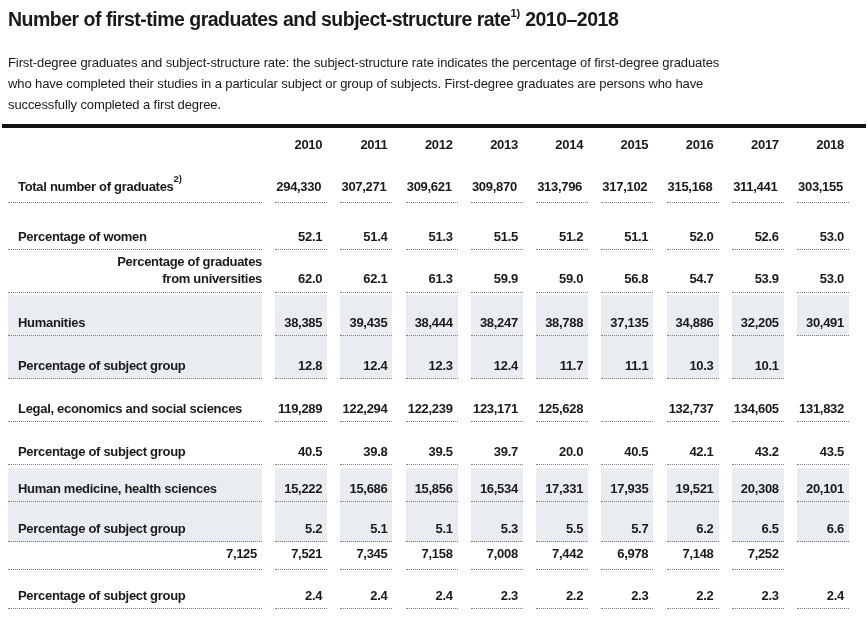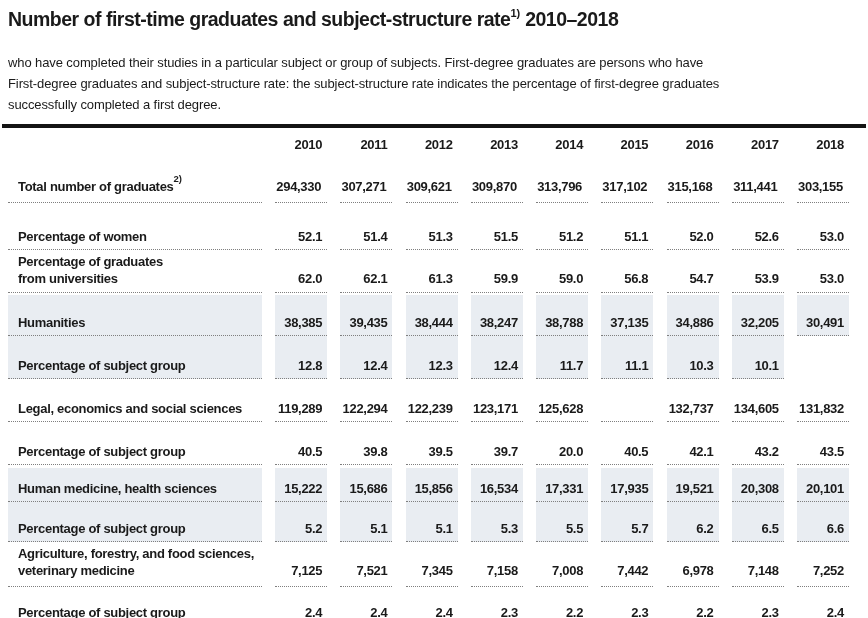--- a/index.html
+++ b/index.html
@@ -24,39 +24,39 @@
   .t-row .lbl{padding-left:10px;display:flex;flex-direction:column;justify-content:flex-end;}
   .t-row .val{display:flex;align-items:flex-end;justify-content:flex-end;padding-right:5px;white-space:nowrap;}
   .t-row.data .cell{border-bottom:1px dotted #7f7f7f;}
   .t-row.shaded .cell{background:#e9edf2;}
   .lbl sup{font-size:9.5px;position:relative;top:-4px;letter-spacing:0;}
   
   .t-row.head .cell{padding-top:8px;padding-bottom:6px;}
   
   .r0{margin-top:10px;} .r0 .cell{padding-top:5px;padding-bottom:7px;justify-content:center;}
   .r1{margin-top:22px;} .r1 .cell{padding-top:3px;padding-bottom:4px;}
-  .r2 .cell{padding-top:3px;padding-bottom:5px;}
+  .r2 .cell{padding-top:3px;padding-bottom:5px;align-items:flex-end;}
   .r3{margin-top:2px;}  .r3 .cell{padding-top:19px;padding-bottom:4px;}
   .r4 .cell{padding-top:21px;padding-bottom:4px;}
   .r5{margin-top:16px;} .r5 .cell{padding-top:5px;padding-bottom:4px;}
   .r6 .cell{padding-top:21px;padding-bottom:4px;}
   .r7{margin-top:3px;}  .r7 .cell{padding-top:12px;padding-bottom:4px;}
   .r8 .cell{padding-top:18px;padding-bottom:4px;}
   .r9 .cell{padding-top:3px;padding-bottom:7px;}
   .r10{margin-top:13px;} .r10 .cell{padding-top:4px;padding-bottom:4px;}
 </style>
 </head>
 <body>
 
 <div class="page">
   <h1 class="title"><span>Number of first-time graduates and subject-structure rate</span><sup>1)</sup> <span>2010–2018</span></h1>
 
   <div class="intro" id="intro">
+      <div>First-degree graduates and subject-structure rate: the subject-structure rate indicates the percentage of first-degree graduates</div>
       <div>who have completed their studies in a particular subject or group of subjects. First-degree graduates are persons who have</div>
-      <div>First-degree graduates and subject-structure rate: the subject-structure rate indicates the percentage of first-degree graduates</div>
       <div>successfully completed a first degree.</div>
     </div>
 
   <div class="rule"></div>
 
   <div class="tbl" id="tbl">
       <div class="t-row head">
         <div class="cell lbl"></div>
         <div class="cell val">2010</div>
         <div class="cell val">2011</div>
@@ -188,24 +188,20 @@
         <div class="cell val">5.1</div>
         <div class="cell val">5.1</div>
         <div class="cell val">5.3</div>
         <div class="cell val">5.5</div>
         <div class="cell val">5.7</div>
         <div class="cell val">6.2</div>
         <div class="cell val">6.5</div>
         <div class="cell val">6.6</div>
       </div>
       <div class="t-row data r9">
-        <div class="cell lbl">
-          <div>Agriculture, forestry, and food sciences,</div>
-          <div>veterinary medicine</div>
-        </div>
         <div class="cell val">7,125</div>
         <div class="cell val">7,521</div>
         <div class="cell val">7,345</div>
         <div class="cell val">7,158</div>
         <div class="cell val">7,008</div>
         <div class="cell val">7,442</div>
         <div class="cell val">6,978</div>
         <div class="cell val">7,148</div>
         <div class="cell val">7,252</div>
       </div>

